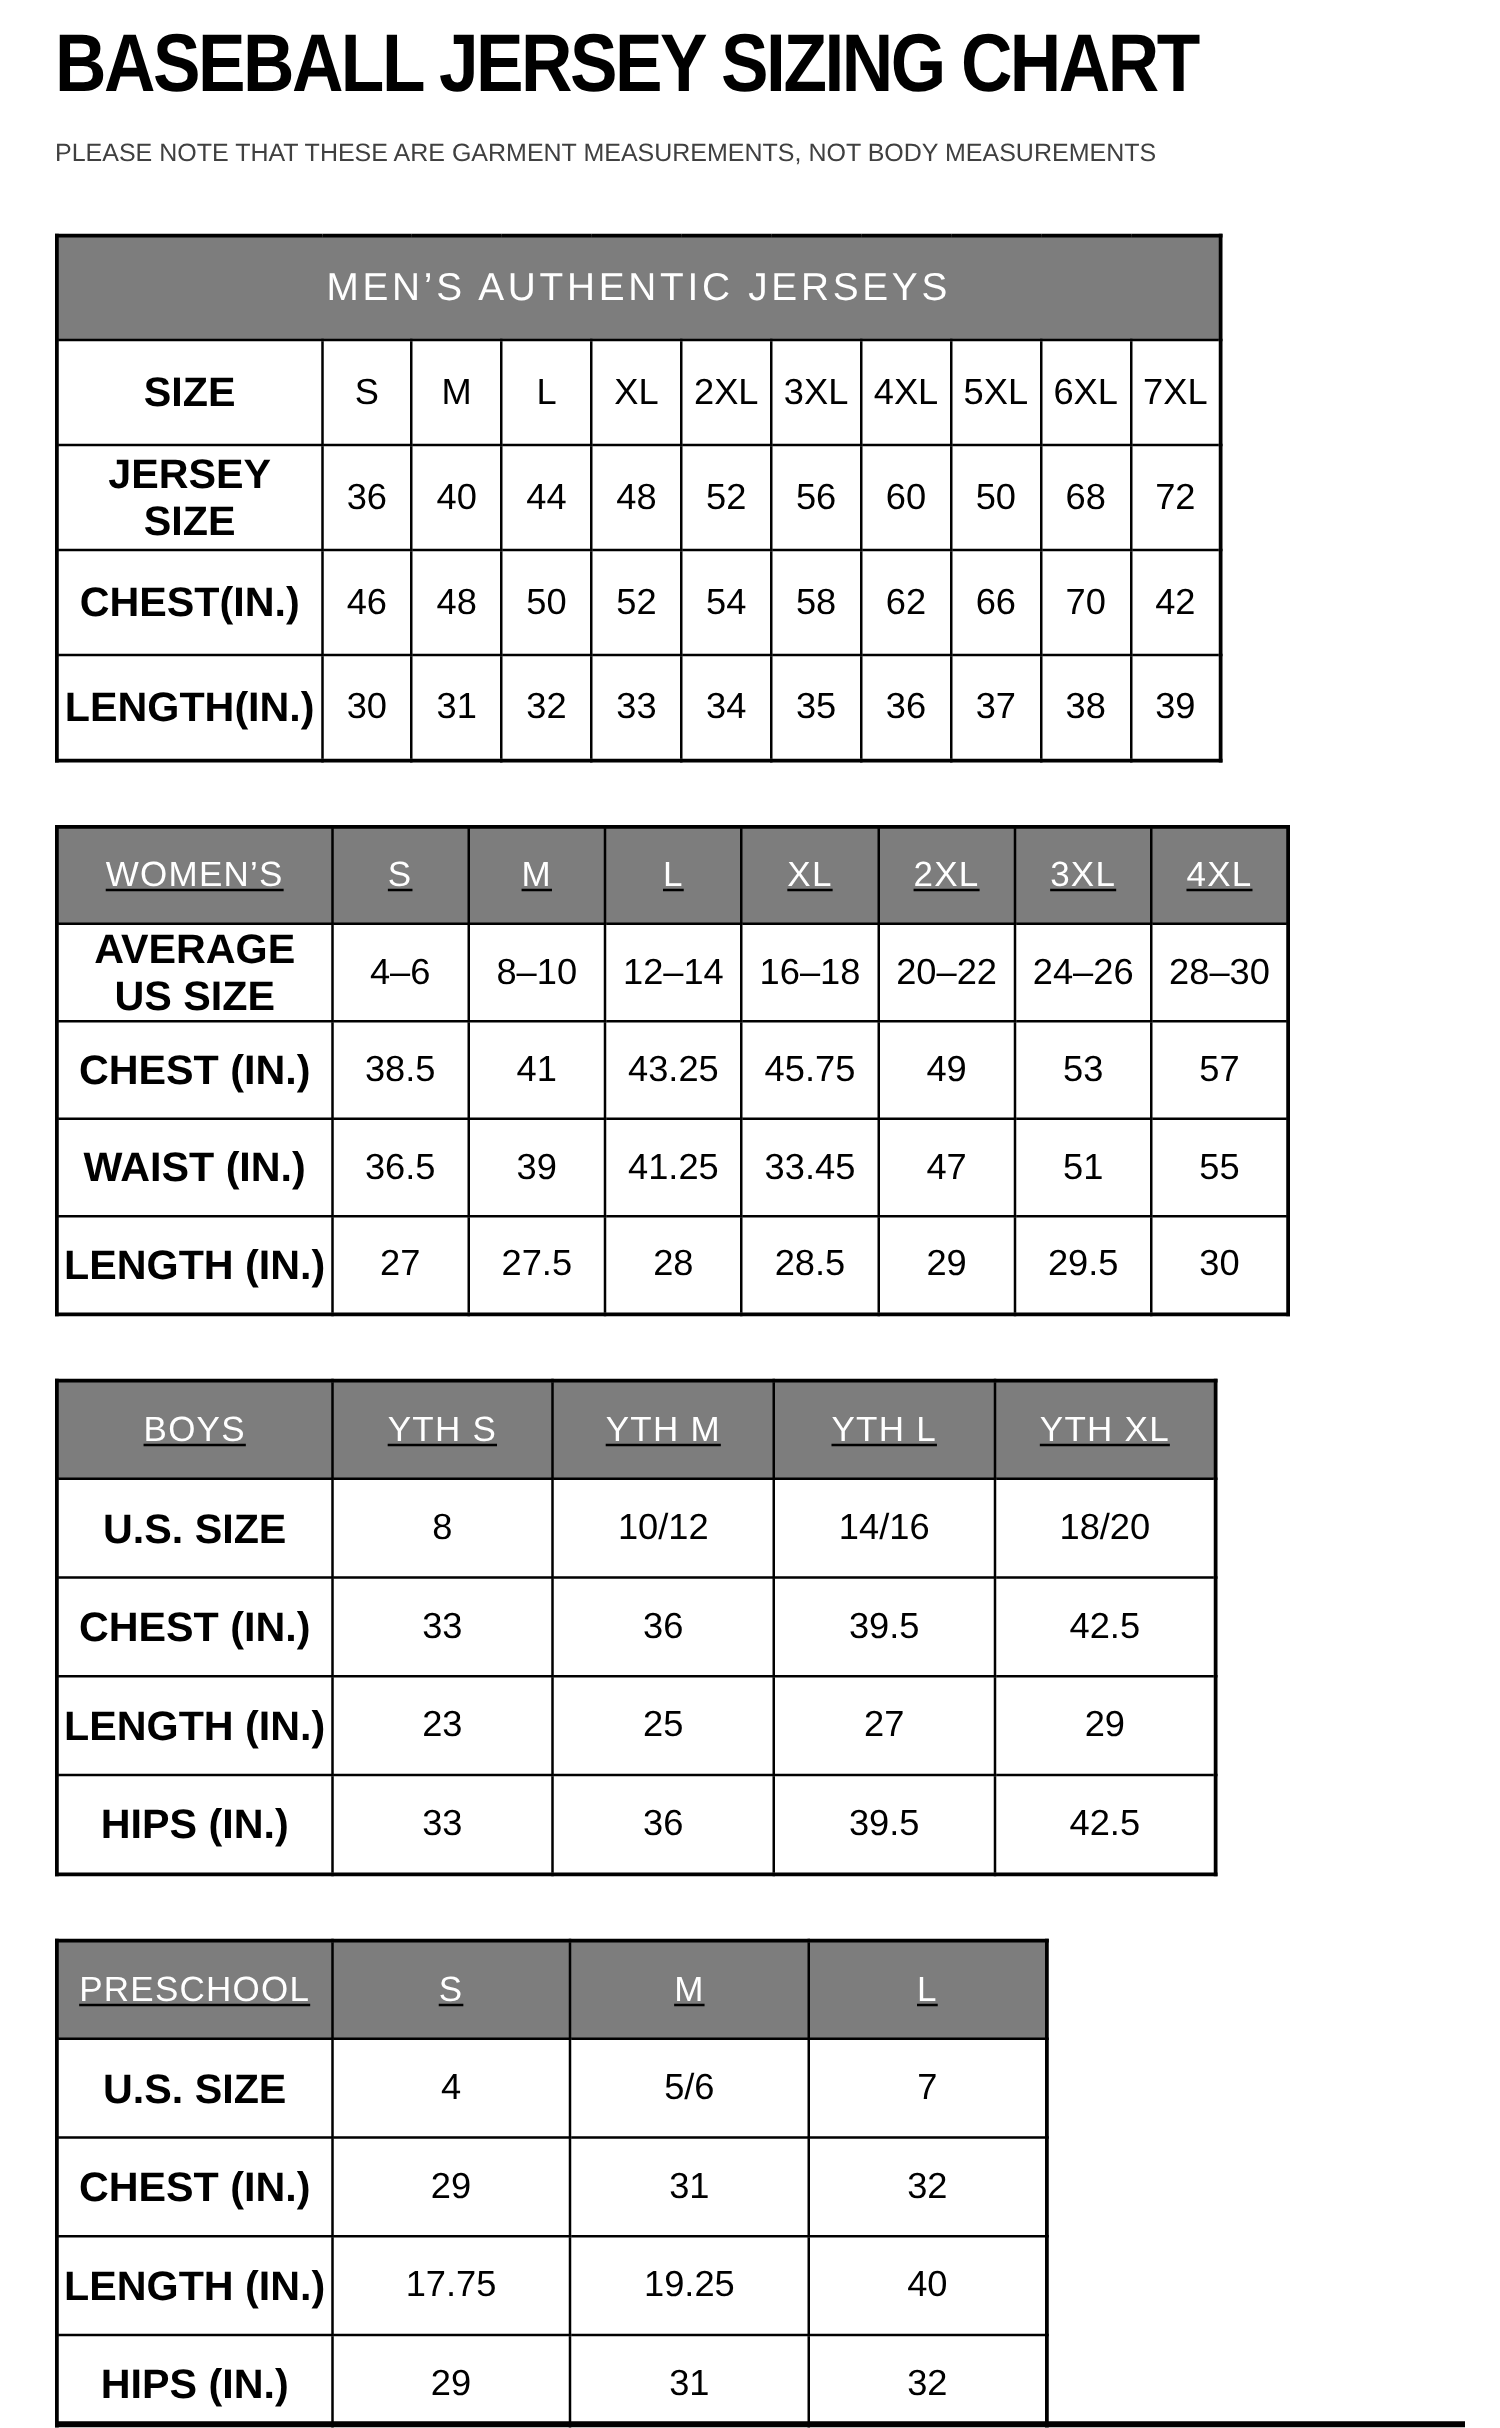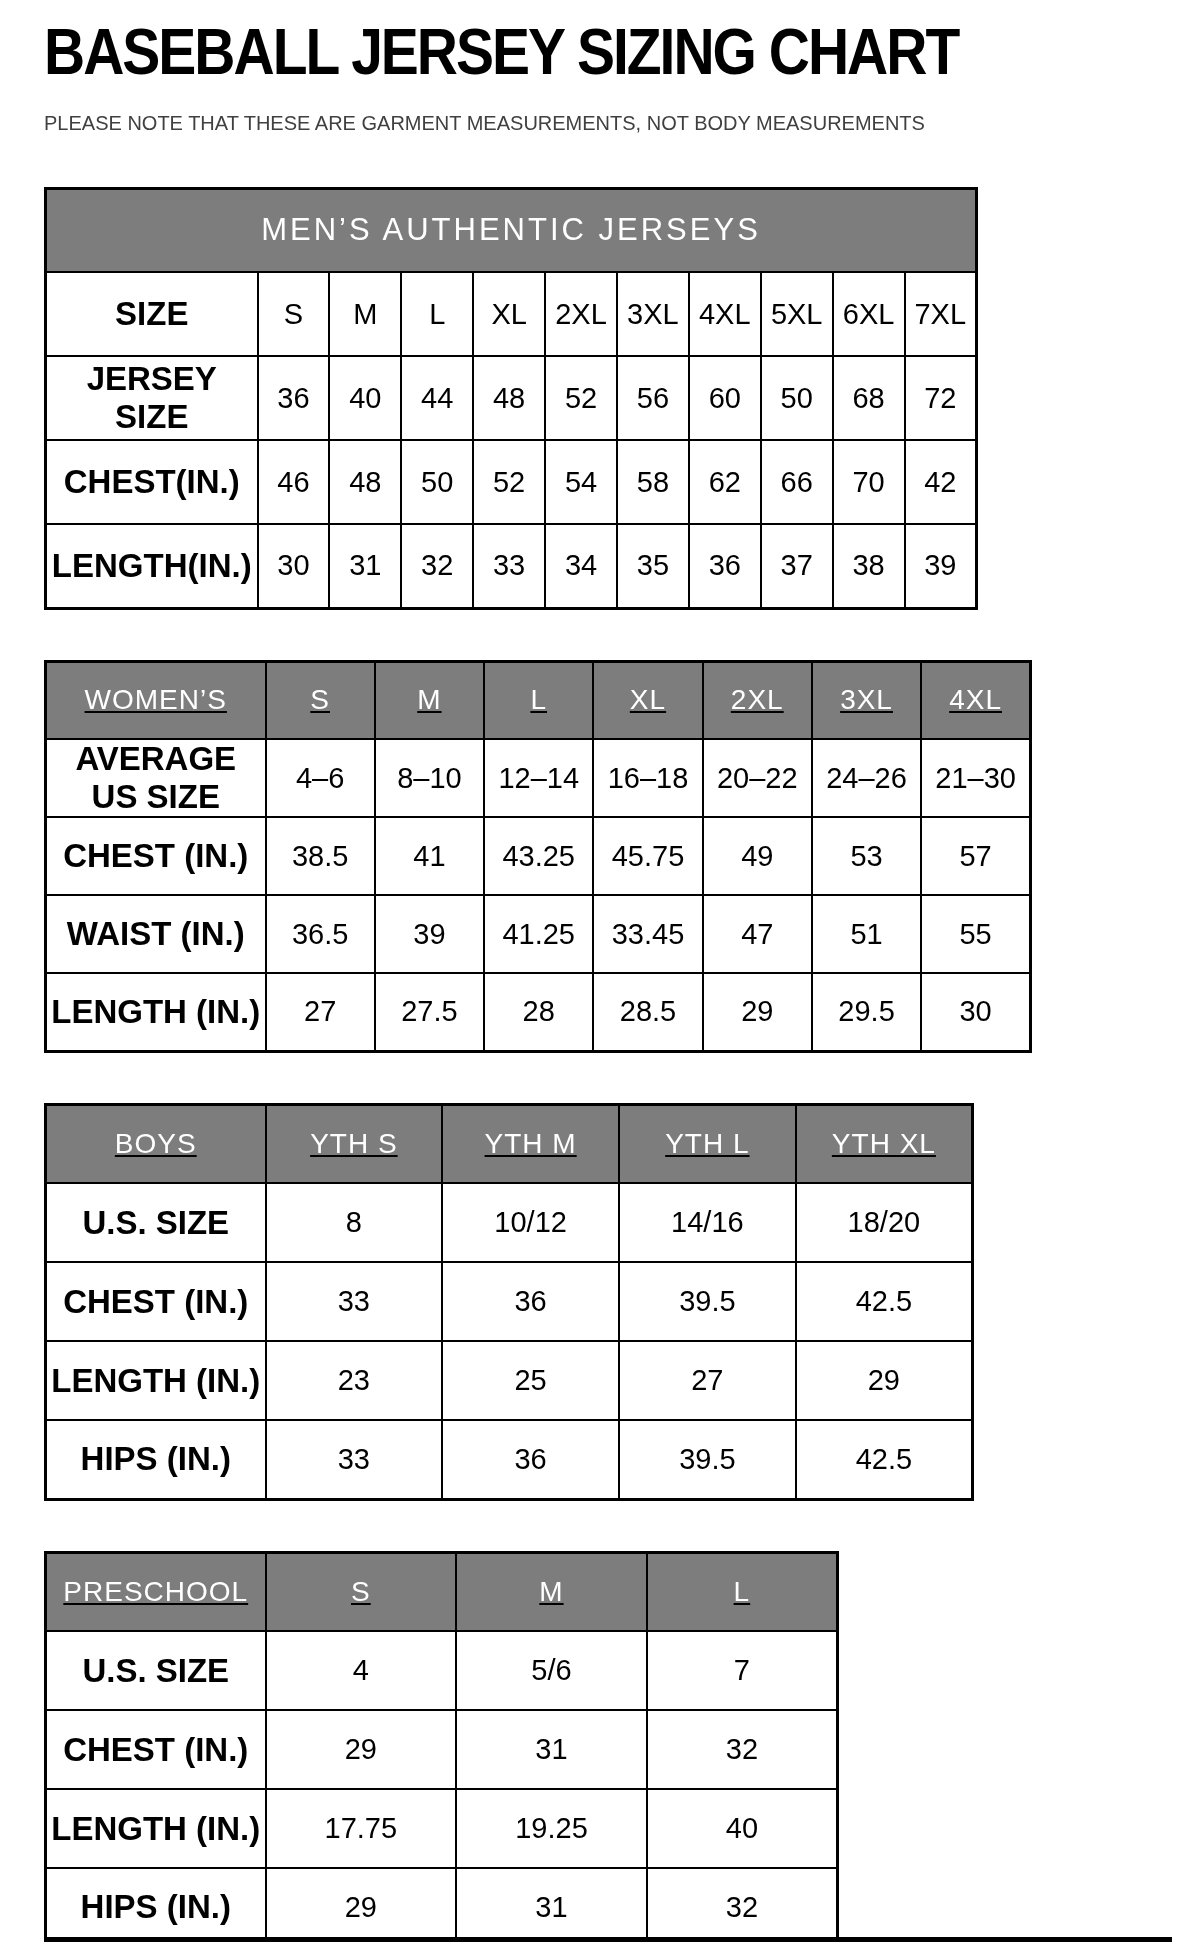--- a/index.html
+++ b/index.html
@@ -168,21 +168,21 @@
           <th class="gray">4XL</th>
         </tr>
         <tr>
           <td class="lbl">AVERAGE US SIZE</td>
           <td>4–6</td>
           <td>8–10</td>
           <td>12–14</td>
           <td>16–18</td>
           <td>20–22</td>
           <td>24–26</td>
-          <td>21–30</td>
+          <td>28–30</td>
         </tr>
         <tr>
           <td class="lbl">CHEST (IN.)</td>
           <td>38.5</td>
           <td>41</td>
           <td>43.25</td>
           <td>45.75</td>
           <td>49</td>
           <td>53</td>
           <td>57</td>

